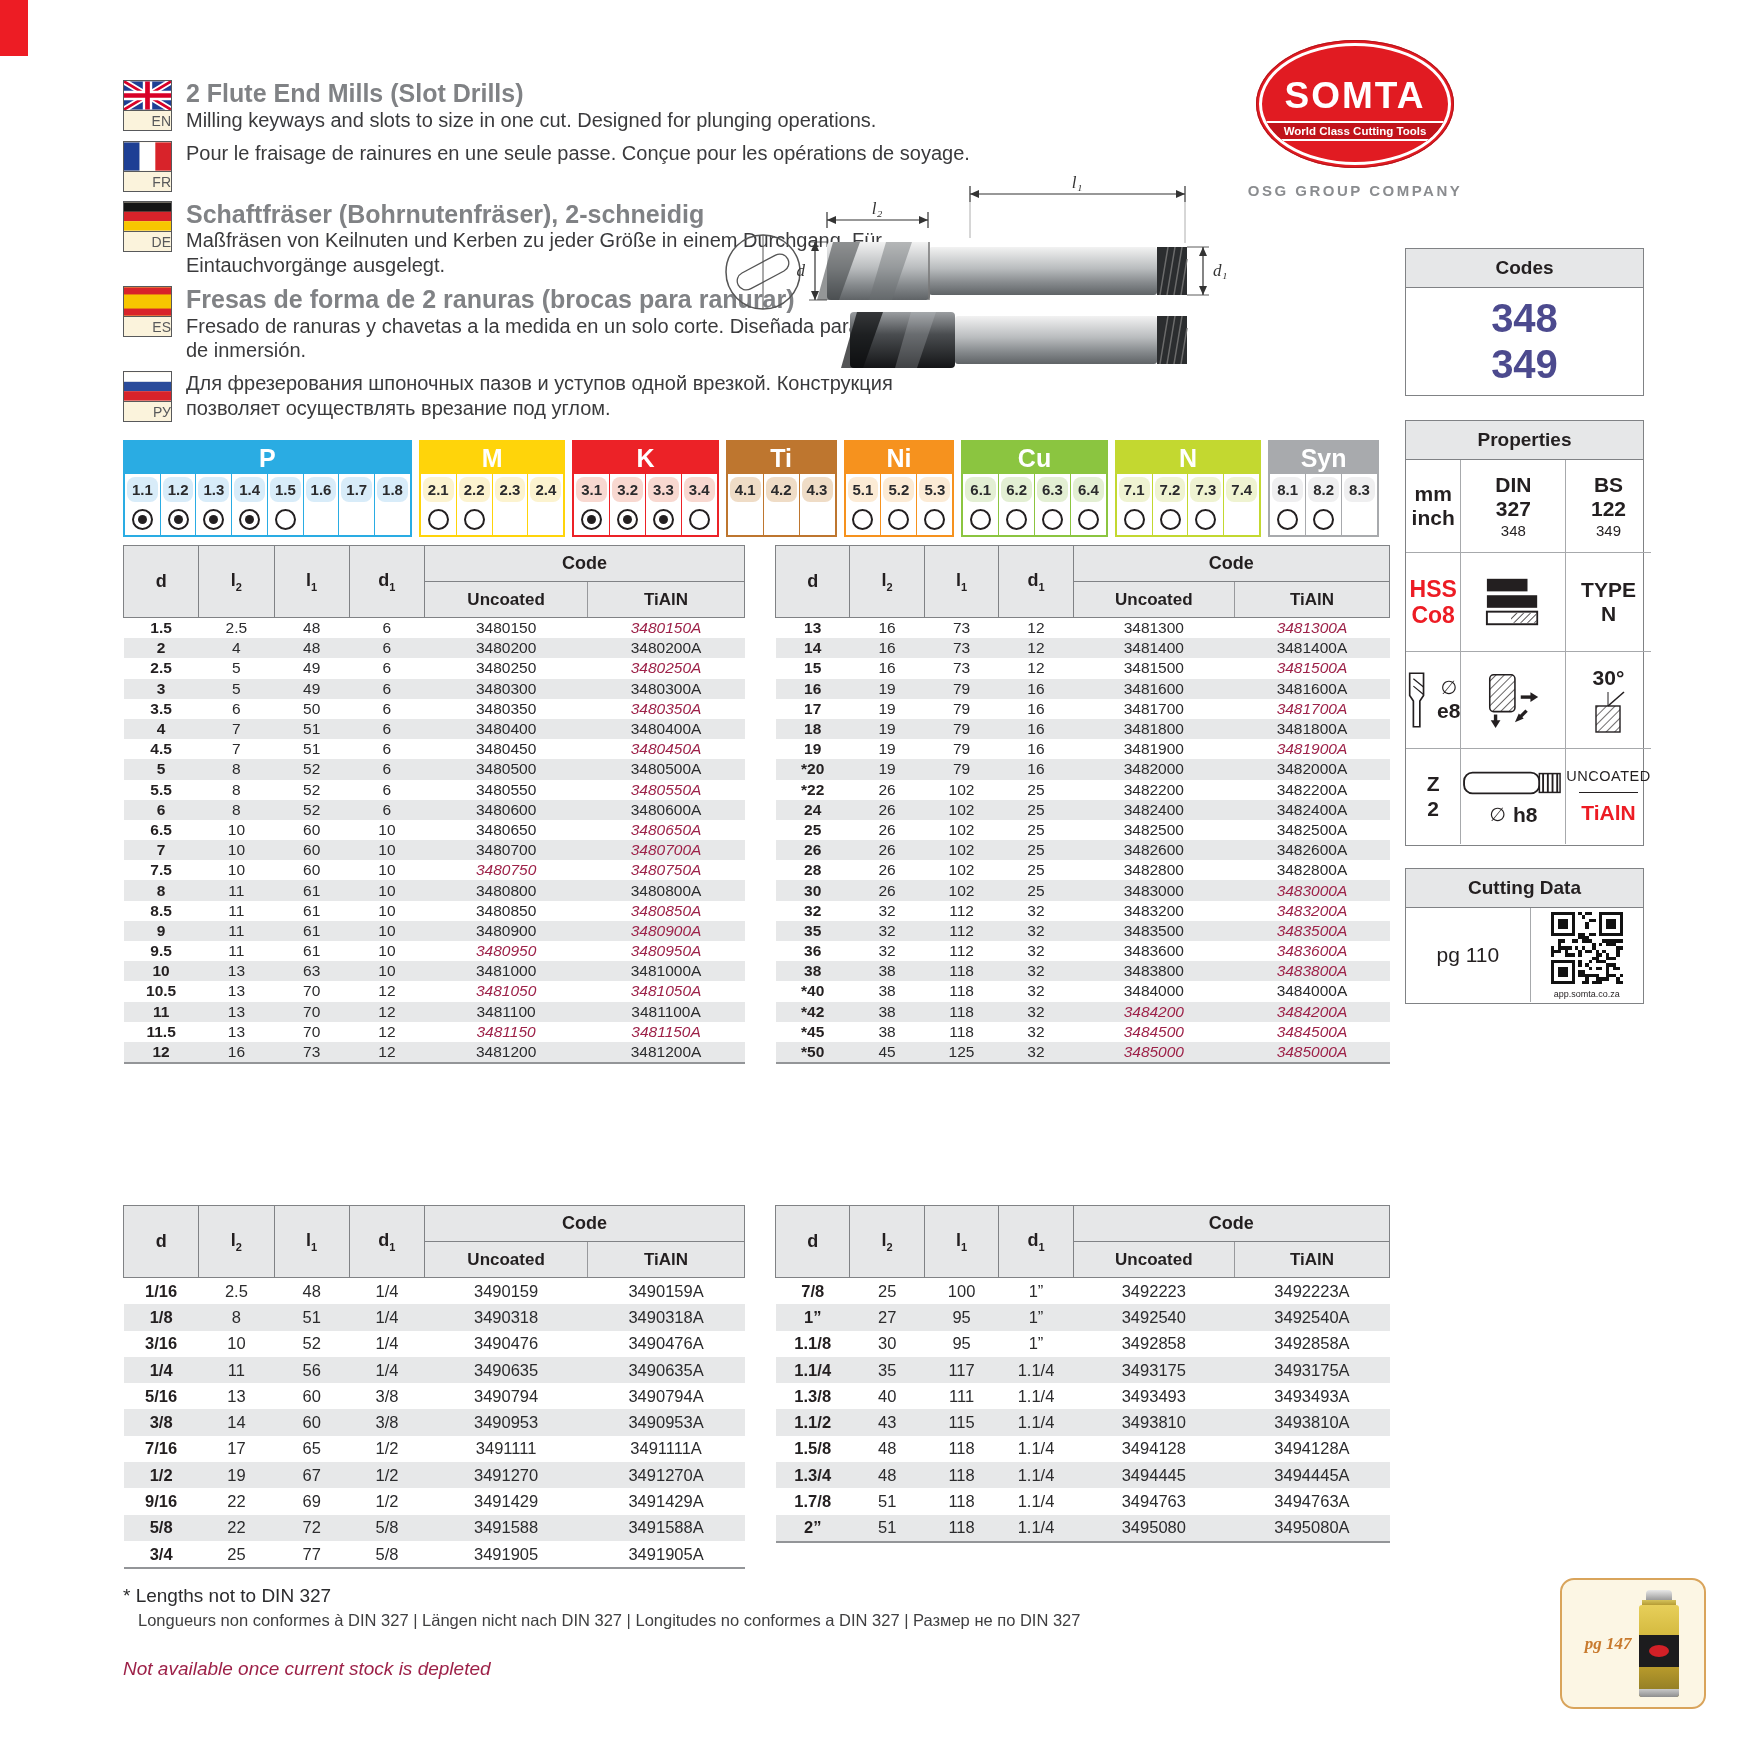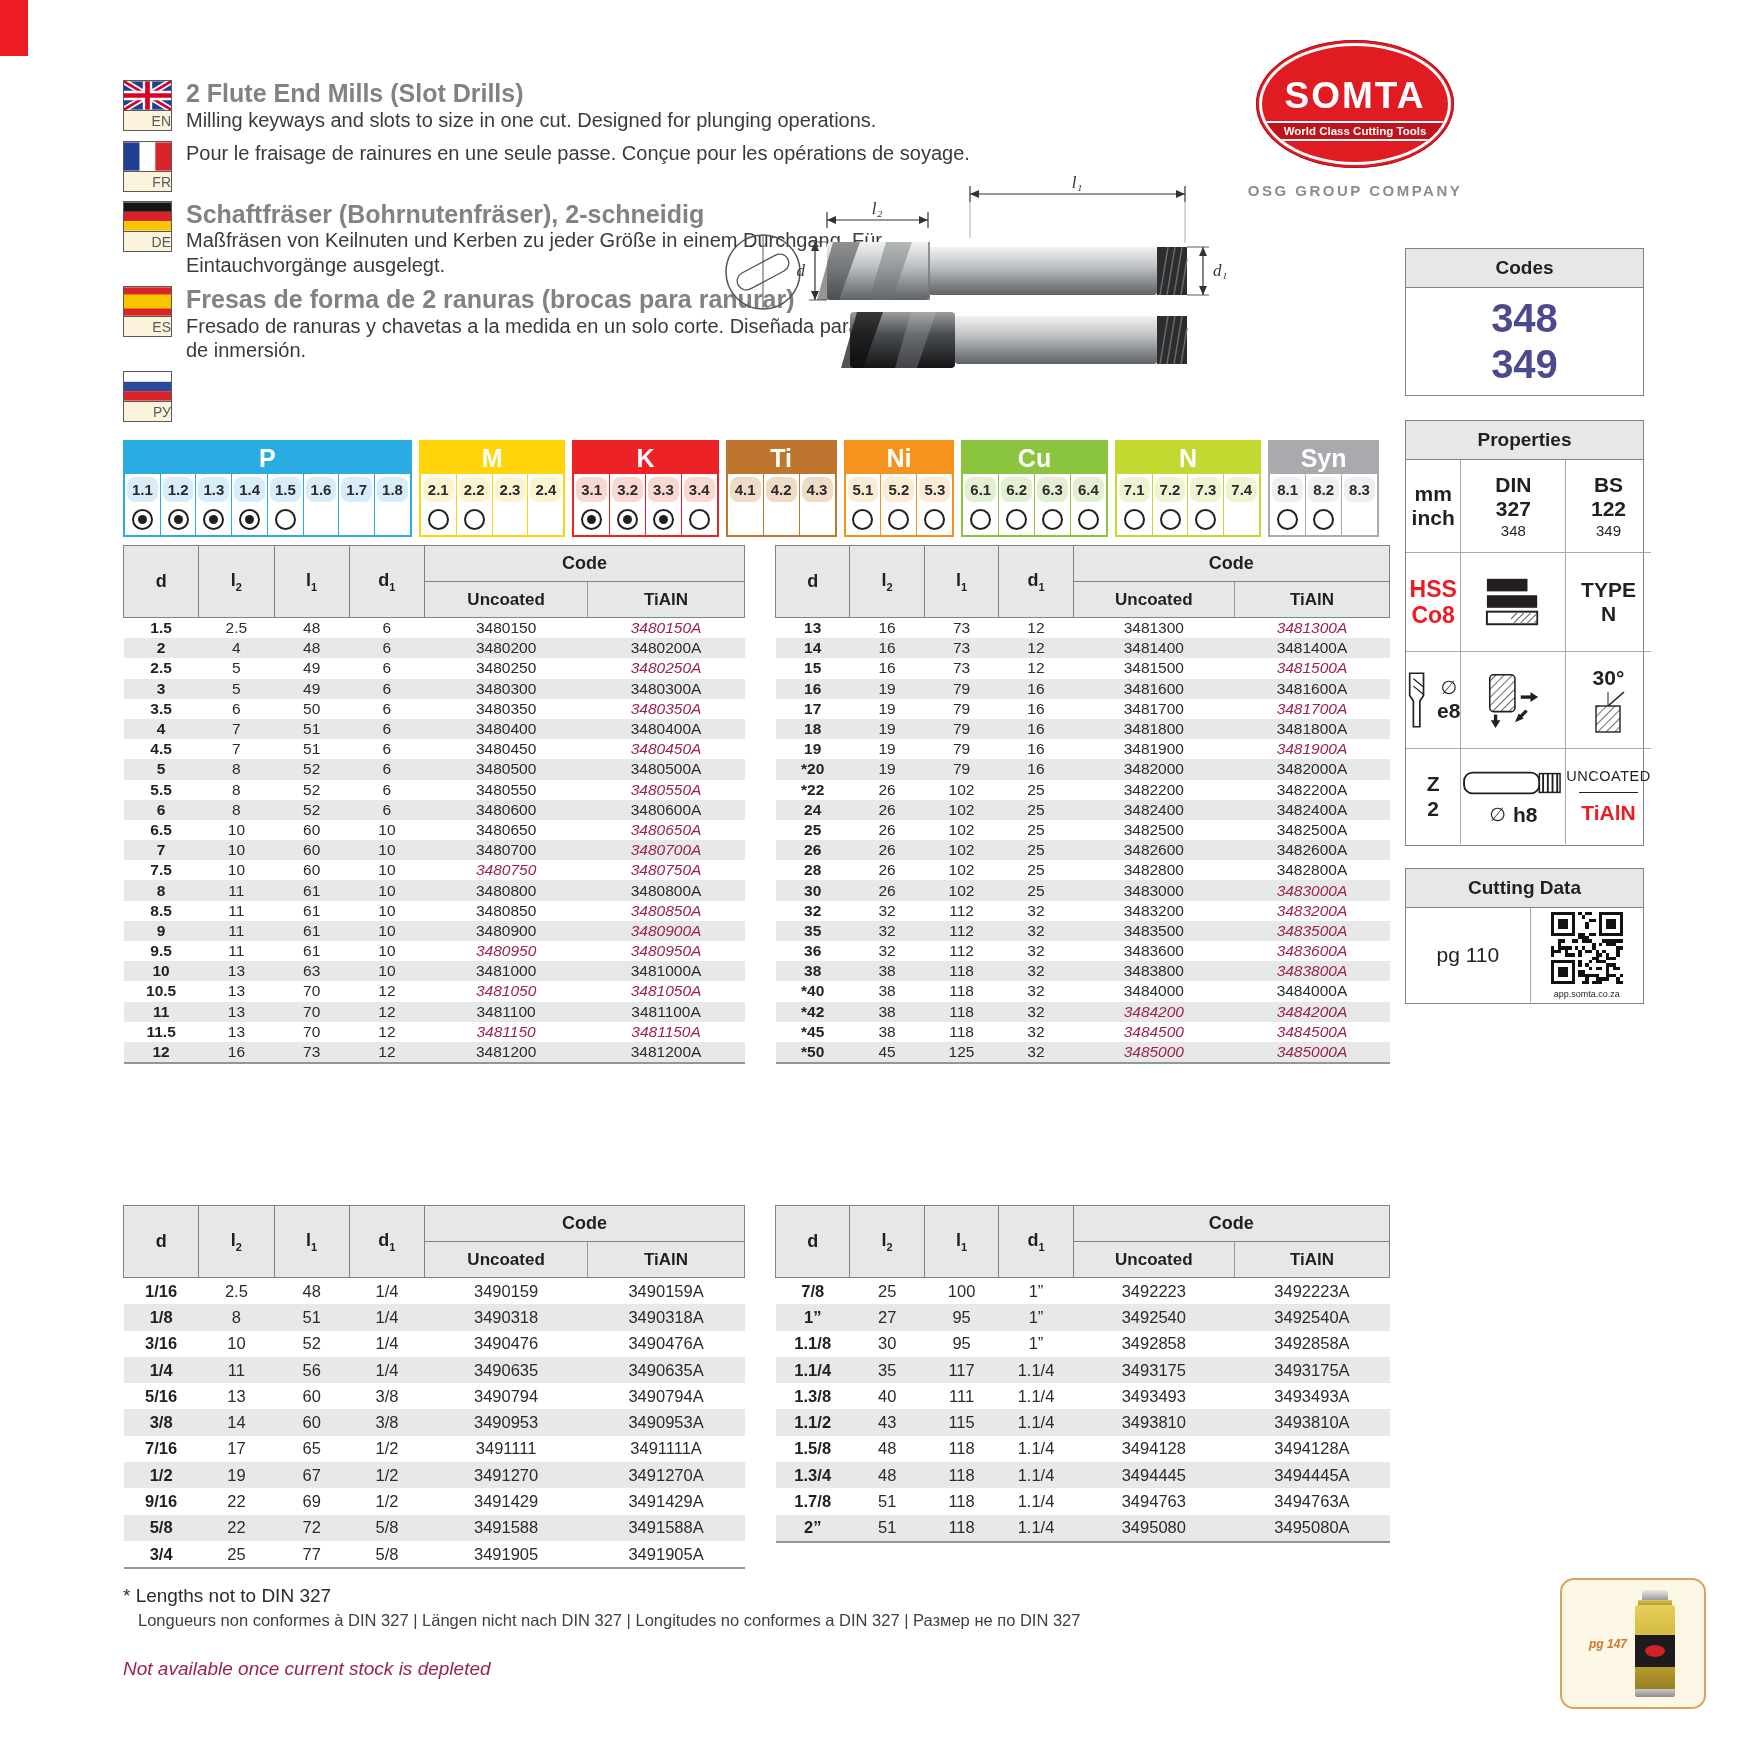--- a/index.html
+++ b/index.html
@@ -100,21 +100,21 @@
 
   
   .footnotes{position:absolute;left:123px;top:1585px;width:1200px;}
   .fn-star{font-size:19px;color:#2B2B2D;}
   .fn-trans{font-size:16.5px;color:#404041;margin:4px 0 0 15px;}
   .fn-note{font-size:19px;color:#9D2148;font-style:italic;margin-top:28px;}
 
   
   .can-box{position:absolute;left:1560px;top:1578px;width:142px;height:127px;border:2px solid #D9A45B;
            border-radius:14px;background:#FCF6E4;display:flex;align-items:center;justify-content:center;gap:6px;}
-  .can-page{font-style:italic;font-weight:bold;font-size:12px;color:#C87A2E;}
+  .can-page{font-style:italic;font-weight:bold;font-size:17px;color:#C87A2E;font-family:Liberation Serif, serif;}
   .can{width:44px;display:flex;flex-direction:column;align-items:center;}
   .can-cap{width:26px;height:10px;background:linear-gradient(#E8E8E8,#9B9B9B);border-radius:4px 4px 0 0;}
   .can-neck{width:34px;height:5px;background:linear-gradient(#D5C25A,#B59C35);}
   .can-body{width:40px;height:92px;background:linear-gradient(180deg,#E7CF5A 0%,#D6BC42 30%,#C9A82F 55%,#8A7723 100%);
             border-radius:3px;position:relative;overflow:hidden;}
   .can-label{position:absolute;left:0;top:30px;width:100%;height:32px;background:#1C1C1E;display:flex;align-items:center;justify-content:center;}
   .can-label i{width:20px;height:12px;background:#D22027;border-radius:50%;display:block;}
   .can-foot{position:absolute;left:0;bottom:0;width:100%;height:8px;background:linear-gradient(#C9C9C9,#8E8E8E);}
 </style>
 </head>
@@ -194,20 +194,21 @@
           <div class="flag">
             <svg viewBox="0 0 60 36">
               <rect width="60" height="12" fill="#fff"></rect>
               <rect y="12" width="60" height="12" fill="#2A4B9B"></rect>
               <rect y="24" width="60" height="12" fill="#D8232A"></rect>
             </svg>
           </div>
           <div class="flag-code">РУ</div>
         </div>
         <div class="lang-text">
+          <div class="lang-desc">Для фрезерования шпоночных пазов и уступов одной врезкой. Конструкция позволяет осуществлять врезание под углом.</div>
         </div>
       </div>
     </div>
 
   <svg class="tech" viewBox="0 0 545 218">
     <defs>
       <linearGradient id="gM" x1="0" y1="0" x2="0" y2="1">
         <stop offset="0" stop-color="#F2F2F2"></stop>
           <stop offset=".45" stop-color="#B9BCBE"></stop>
         <stop offset=".75" stop-color="#85898C"></stop>

